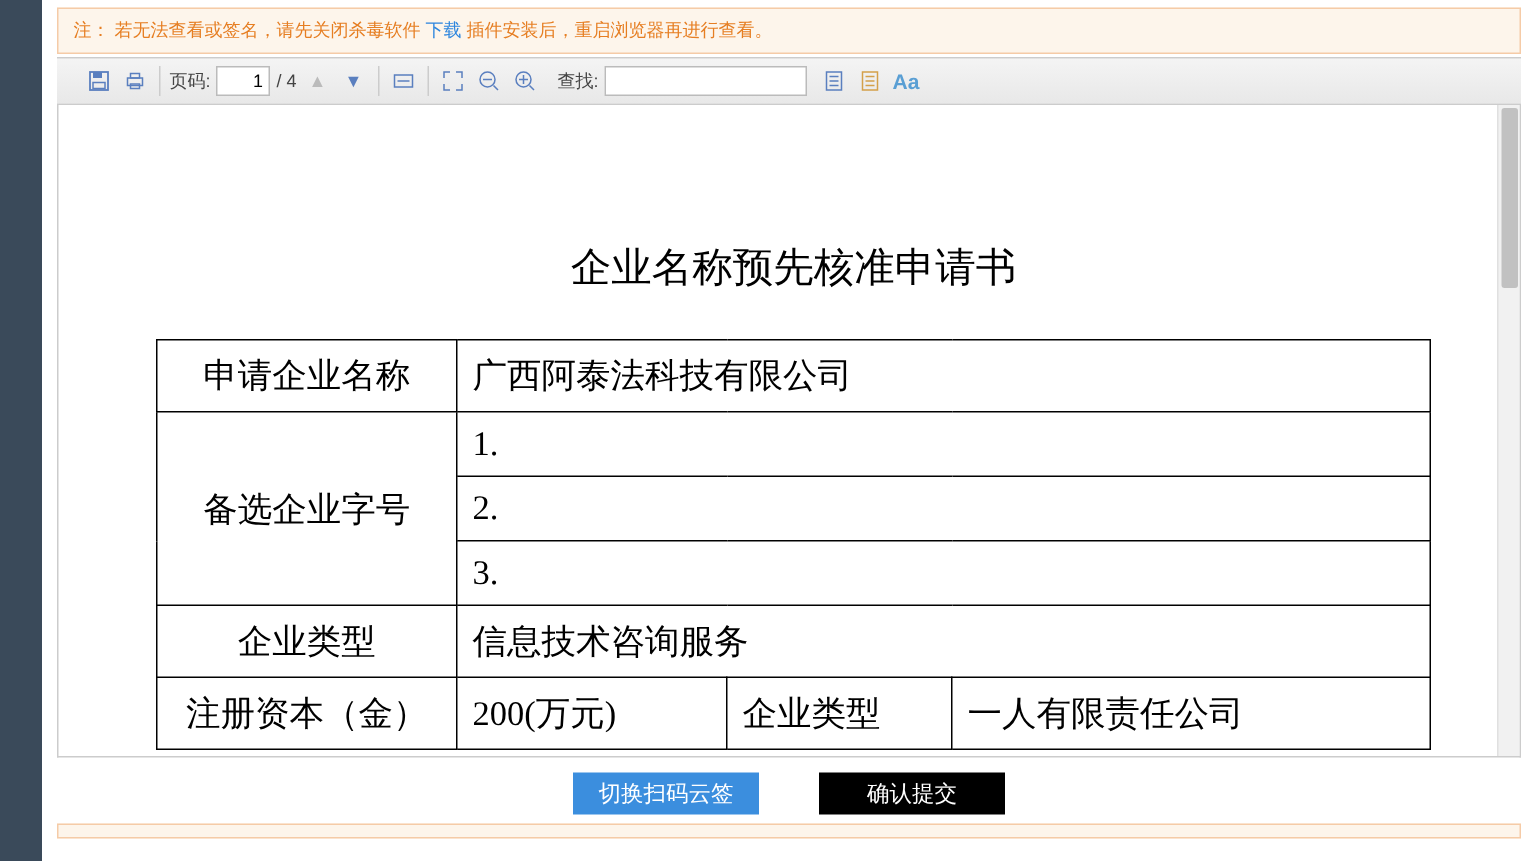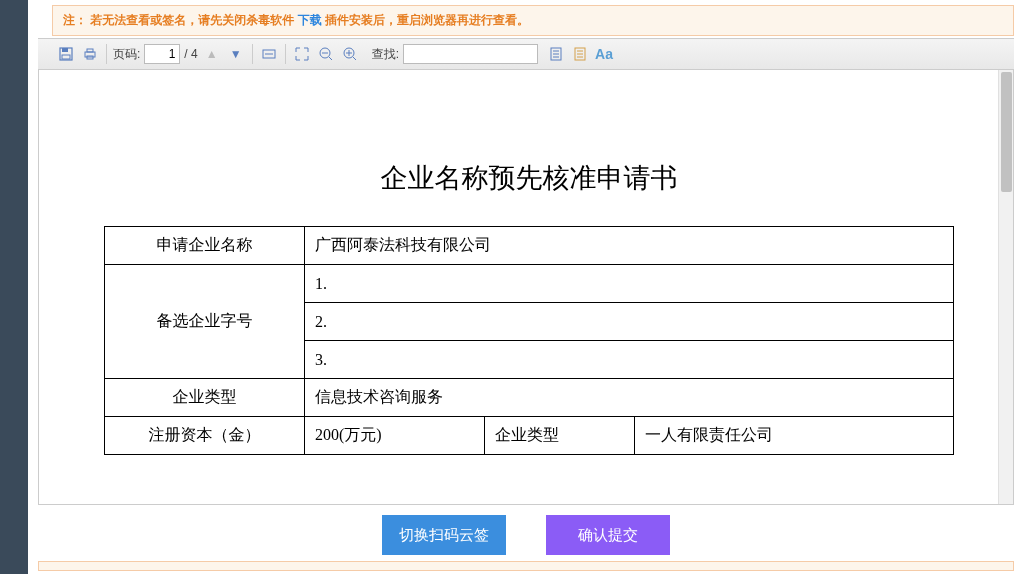--- a/index.html
+++ b/index.html
@@ -16,22 +16,21 @@
       left: 28px; top: 0;
       width: 996px; height: 574px;
       background: #fff;
     }
     .notice {
       border: 1px solid #f5cba7;
       background: #fdf5eb;
       padding: 6px 10px;
       font-size: 12px;
       color: #e67e22;
-      margin: 5px 10px 2px 24px;
-      font-weight: bold;
+      margin: 5px 10px 2px 10px;
     }
     .notice a { color: #2e86de; text-decoration: none; }
     .toolbar {
       background: linear-gradient(#f4f4f4, #e8e8e8);
       border-top: 1px solid #ccc;
       border-bottom: 1px solid #ccc;
       height: 32px;
       display: flex;
       align-items: center;
       padding: 0 18px;
@@ -96,47 +95,47 @@
       font-family: SimSun, serif;
       font-size: 27px;
       font-weight: normal;
       margin: 70px 0 30px 0;
       color: #000;
     }
     table.form {
       width: 100%;
       border-collapse: collapse;
       font-family: SimSun, serif;
-      font-size: 16px;
+      font-size: 23px;
     }
     table.form td {
       border: 1.5px solid #000;
       padding: 8px 10px;
       height: 38px;
       vertical-align: middle;
     }
     .label-cell { width: 200px; text-align: center; }
     .half-label { width:150px; text-align:left;margin-top:43px; }
     .actions {
       display: flex;
       justify-content: center;
       gap: 40px;
       padding: 10px 0 6px 0;
     }
     .btn {
       display: inline-flex;
       align-items: center; justify-content: center;
-      width: 124px; height: 40px;
+      width: 124px; height: 28px;
       font-size: 15px;
       color: #fff;
       cursor: pointer;
       border: none;
     }
     .btn-blue { background: #3b8ede; }
-    .btn-gray { background: #8b5cf6; }
+    .btn-gray { background: #000000; }
     .highlight-box {
       border: 4px solid #e21b1b;
       padding: 2px;
     }
     .footnote {
       font-size: 12px;
       color: #e67e22;
       padding: 4px 10px;
       border: 1px solid #f5cba7;
       background: #fdf5eb;

